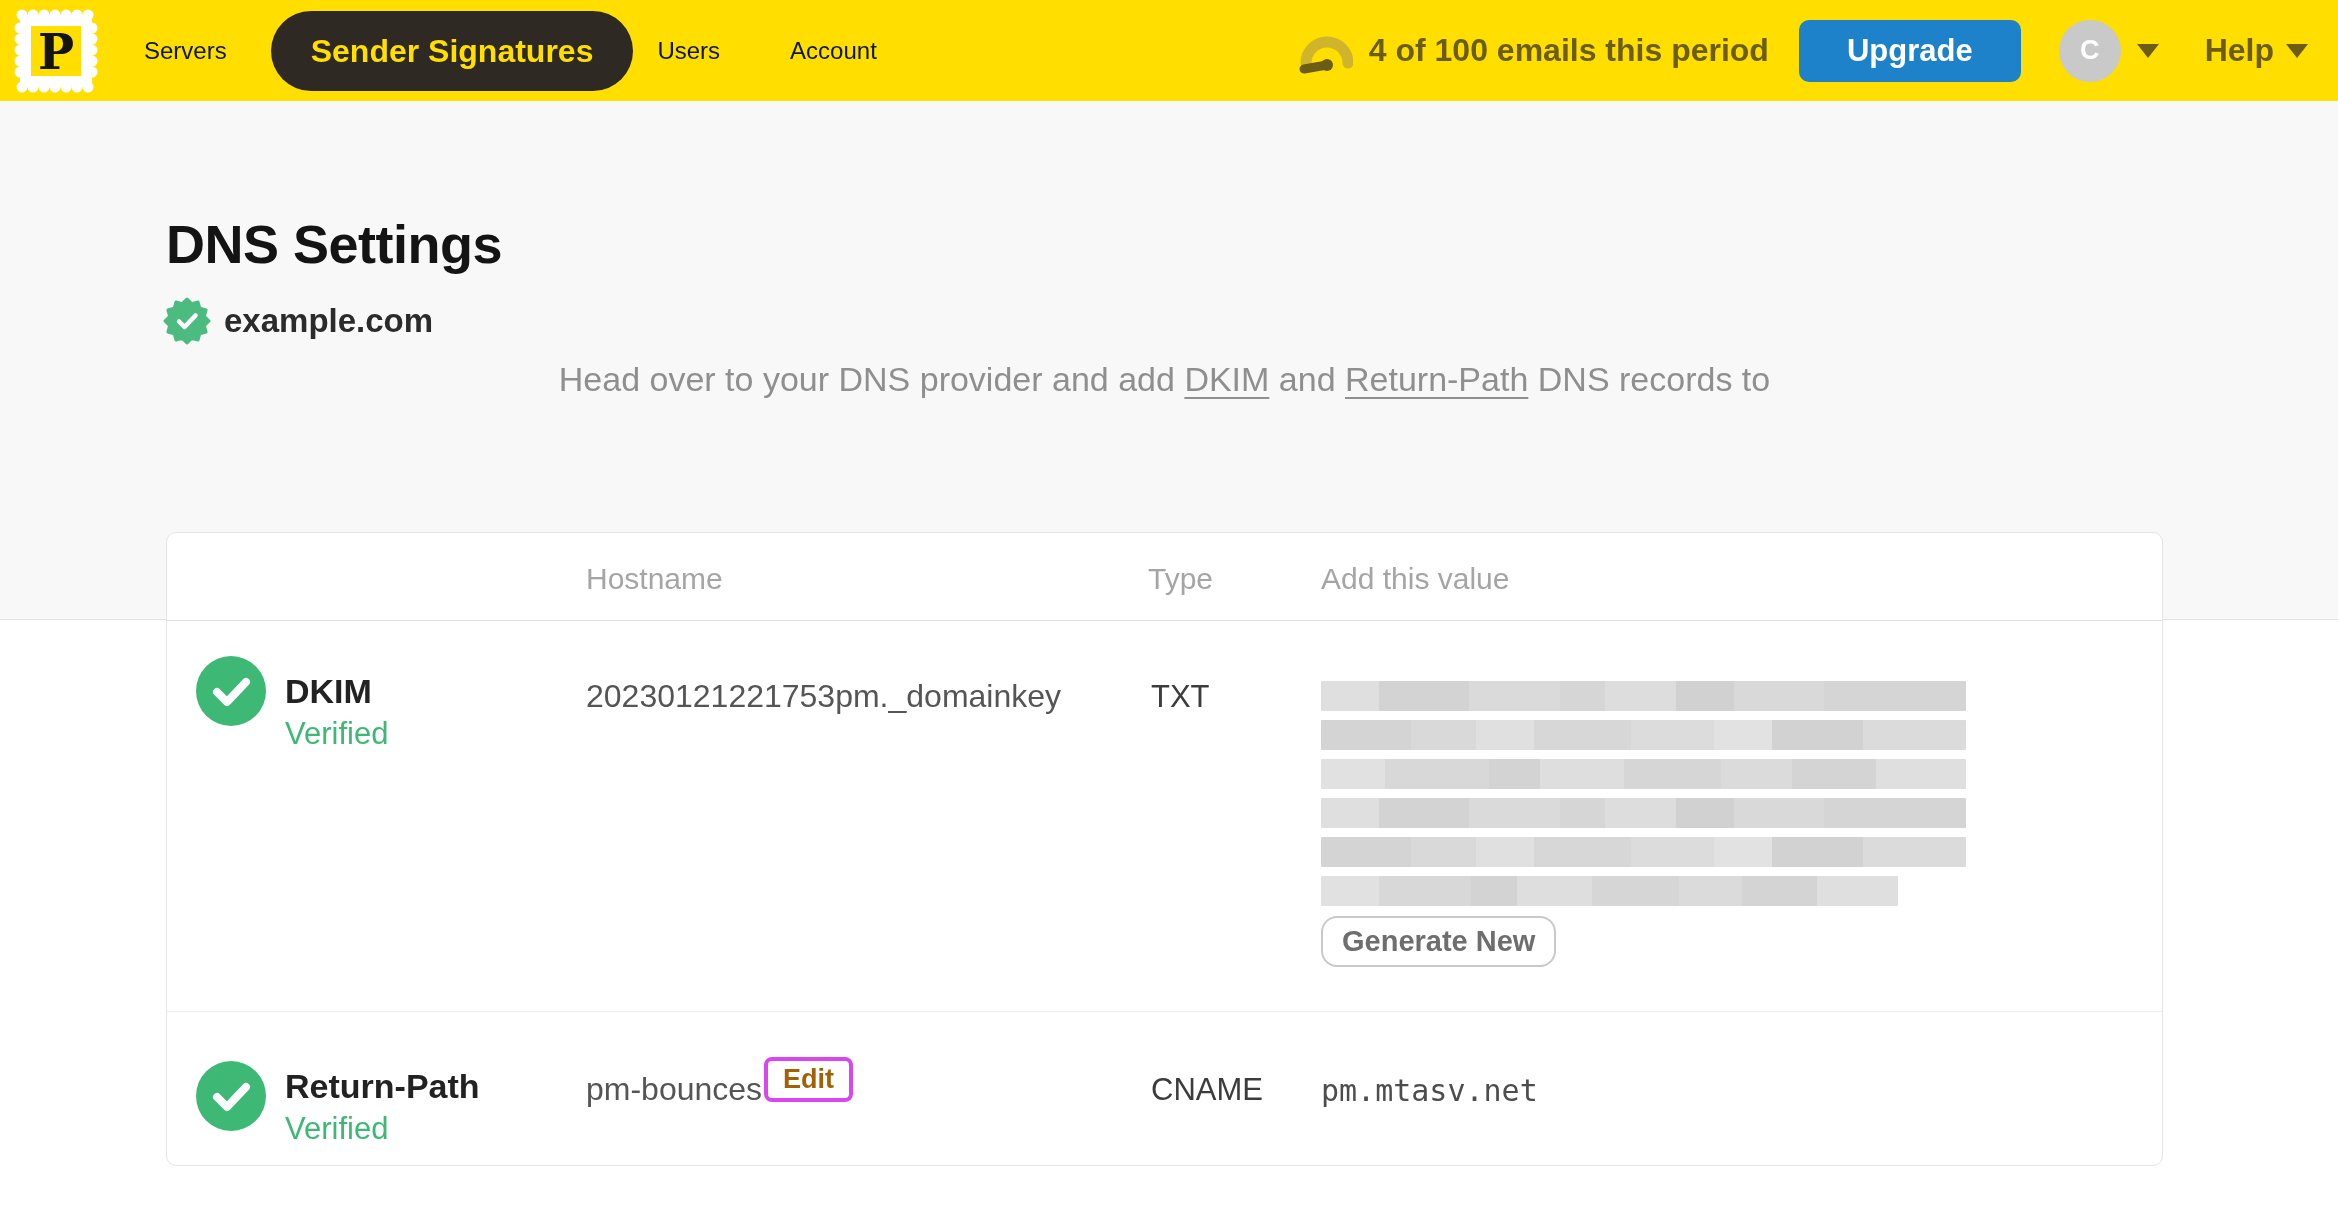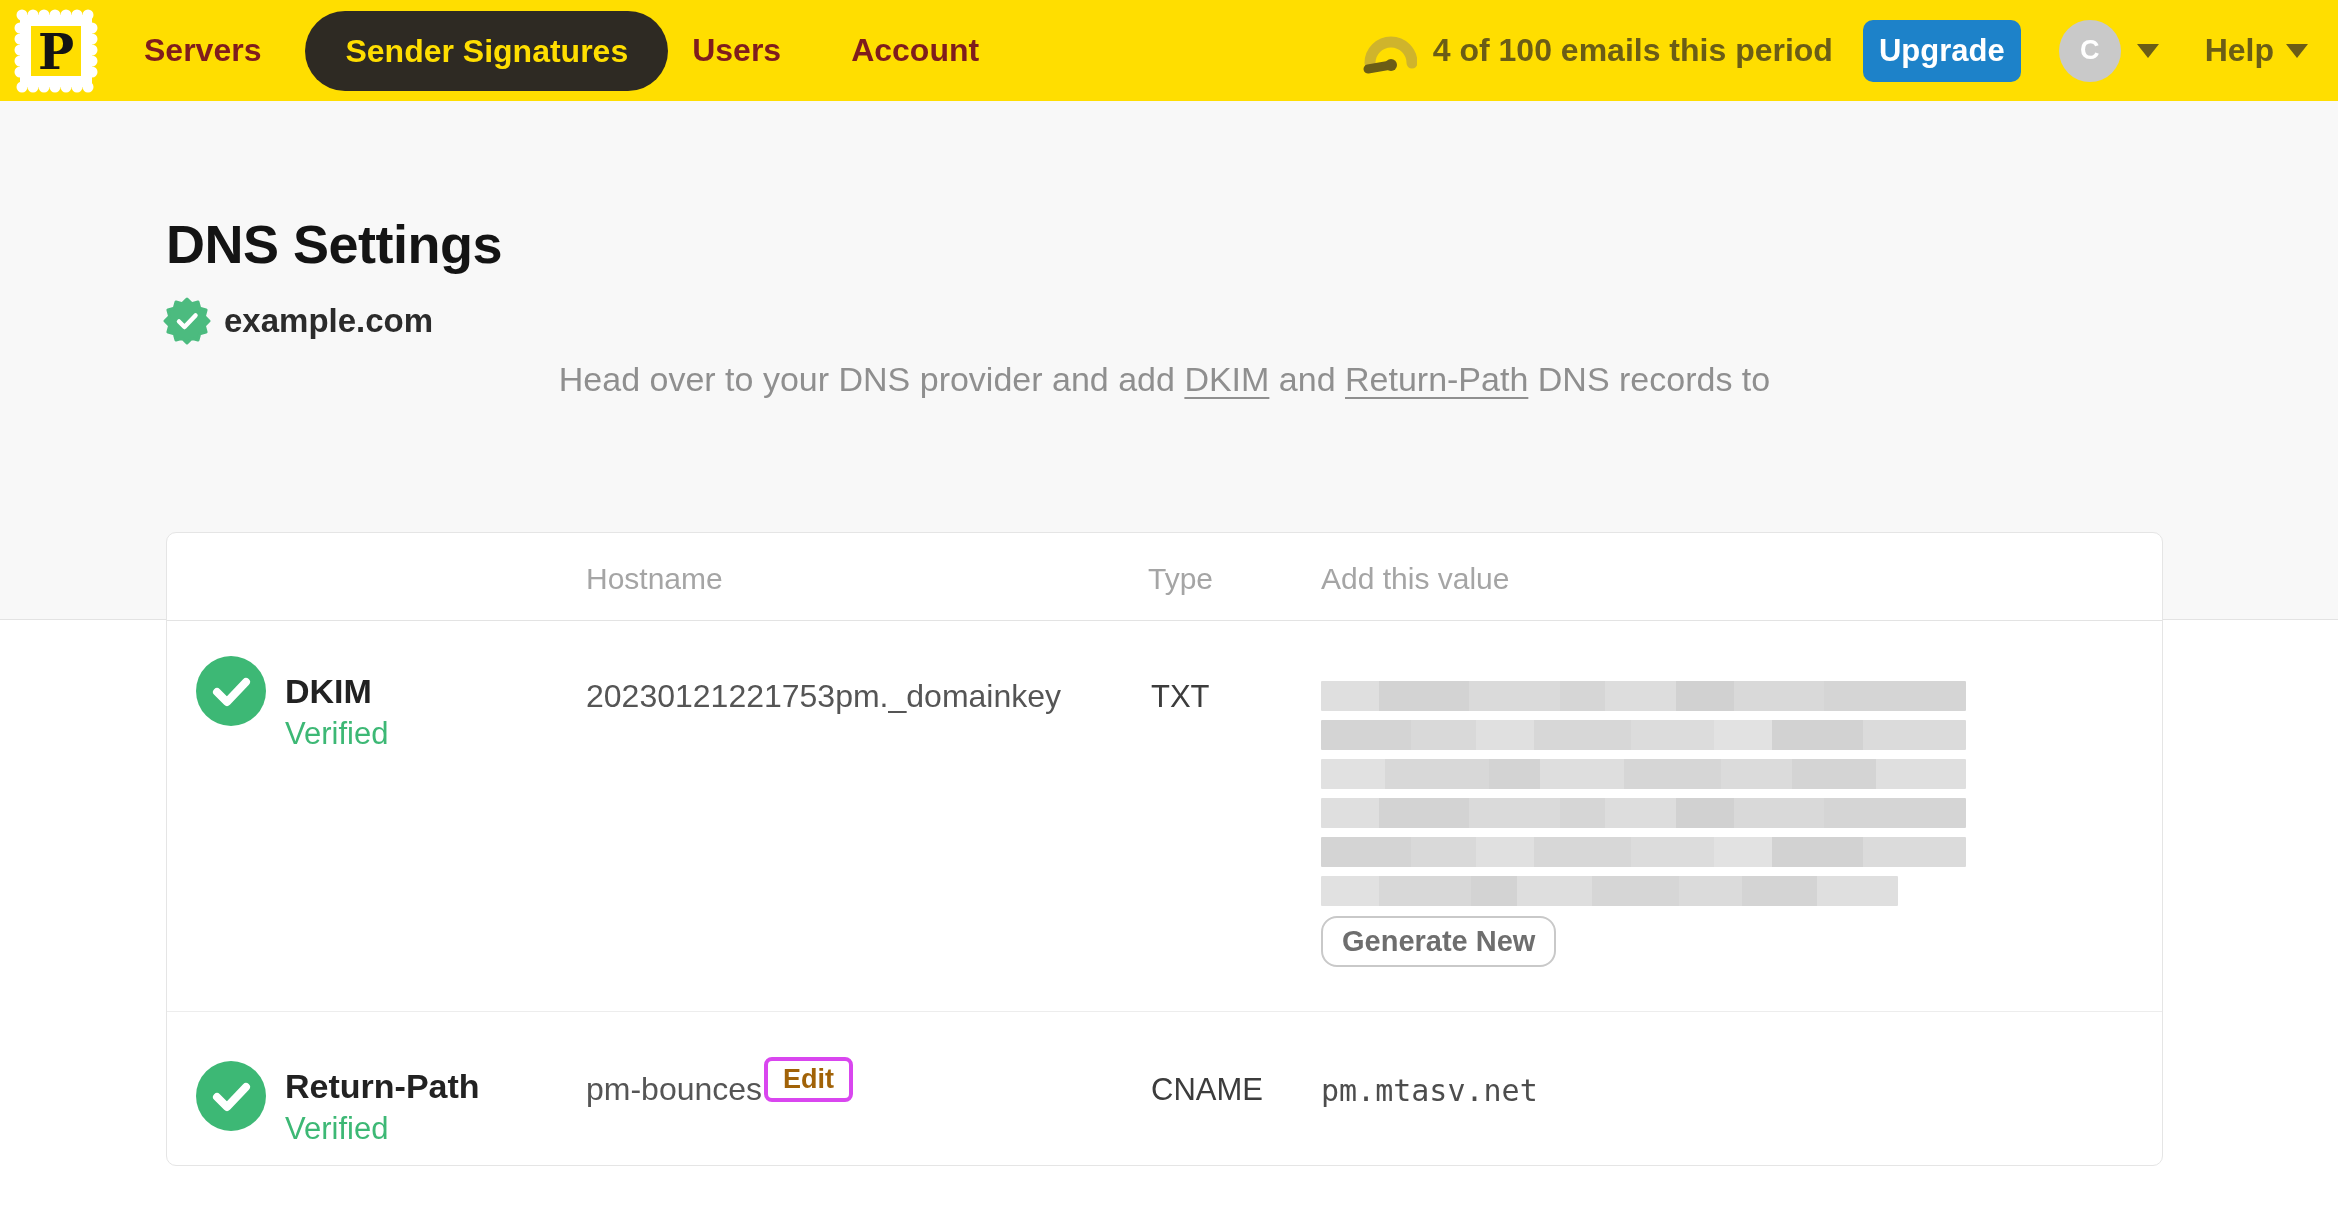--- a/index.html
+++ b/index.html
@@ -10,37 +10,37 @@
     -webkit-font-smoothing:antialiased;
   }
   
   .navbar{
     position:absolute;left:0;top:0;width:2338px;height:101px;
     background:#FFDE00;display:flex;align-items:center;
     box-sizing:border-box;padding:0 30px 0 14px;
   }
   .logo{width:84px;height:84px;flex:0 0 auto;cursor:pointer;}
   .nav-item{
-    font-size:32px;font-weight:bold;color:#7f1d1d;cursor:pointer;white-space:nowrap;
+    font-size:24px;font-weight:normal;color:#0f172a;cursor:pointer;white-space:nowrap;
   }
   .nav-item.servers{margin-left:46px;}
   .nav-pill{
     margin-left:44px;background:#2e2a23;color:#FFDE00;
     font-size:32px;font-weight:bold;height:80px;line-height:80px;
     padding:0 40px;border-radius:42px;cursor:pointer;white-space:nowrap;
   }
   .nav-item.users{margin-left:24px;}
   .nav-item.account{margin-left:70px;}
   .nav-right{margin-left:auto;display:flex;align-items:center;}
   .gauge{width:56px;height:56px;margin-right:16px;}
   .usage-text{font-size:32px;font-weight:bold;color:#6b5d16;white-space:nowrap;}
   .upgrade-btn{
     margin-left:30px;background:#1d82c9;color:#ffffff;border:none;
     font-family:"Liberation Sans",sans-serif;
-    font-size:31px;font-weight:bold;height:62px;padding:0 16px;
+    font-size:31px;font-weight:bold;height:62px;padding:0 48px;
     border-radius:10px;cursor:pointer;
   }
   .avatar{
     margin-left:38px;width:62px;height:62px;border-radius:50%;
     background:#c9c9c9;color:#ffffff;font-size:27px;font-weight:bold;
     display:flex;align-items:center;justify-content:center;cursor:pointer;
   }
   .caret{
     width:0;height:0;border-left:11px solid transparent;border-right:11px solid transparent;
     border-top:14px solid #6b5d16;margin-left:16px;cursor:pointer;

